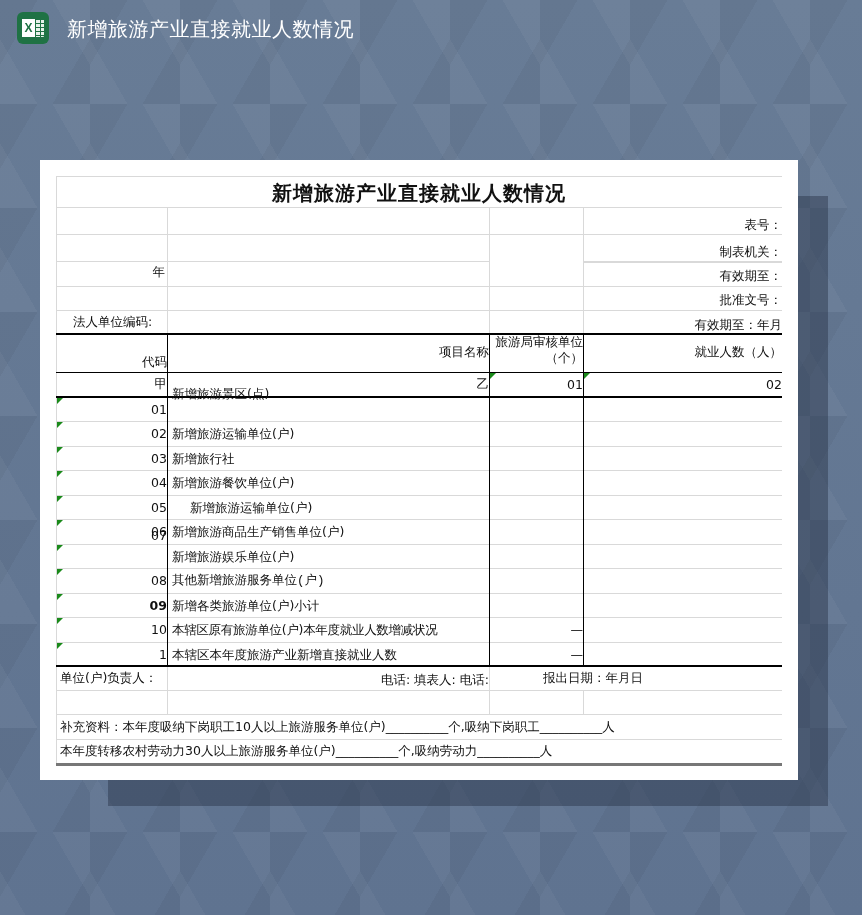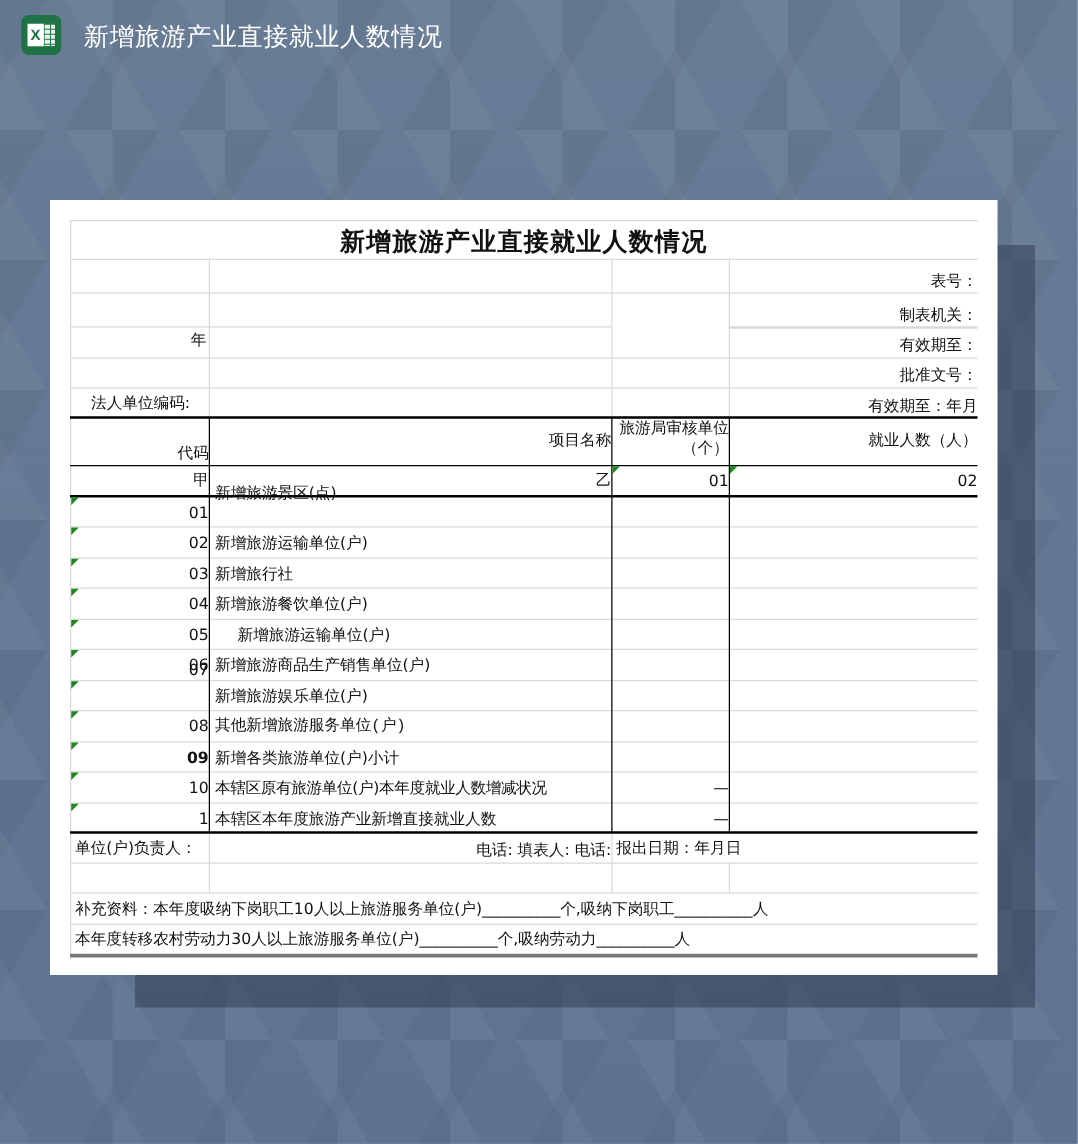--- a/index.html
+++ b/index.html
@@ -217,17 +217,17 @@
     <div>
       <div class="tri" style="left:1px;top:467px"></div>
       <div class="cell center" style="left:0;top:467px;width:111px;">1</div>
       <div class="cell" style="left:116px;top:467px;width:315px;">本辖区本年度旅游产业新增直接就业人数</div>
       <div class="cell center" style="left:434px;top:467px;width:93px;">—</div>
       <div class="cell center" style="left:528px;top:467px;width:198px;"></div>
     </div>
 
     <div class="cell" style="left:4px;top:490px;width:110px;">单位(户)负责人：</div>
     <div class="cell center" style="left:112px;top:492px;width:321px;">电话: 填表人: 电话:</div>
-    <div class="cell" style="left:437px;top:490px;width:200px;">报出日期：年月日</div>
+    <div class="cell" style="left:437px;top:490px;width:200px;text-align:center;">报出日期：年月日</div>
     <div class="cell" style="left:4px;top:539px;width:720px;">补充资料：本年度吸纳下岗职工10人以上旅游服务单位(户)__________个,吸纳下岗职工__________人</div>
     <div class="cell" style="left:4px;top:563px;width:720px;">本年度转移农村劳动力30人以上旅游服务单位(户)__________个,吸纳劳动力__________人</div>
   </div>
 </div>
 
 </body></html>

